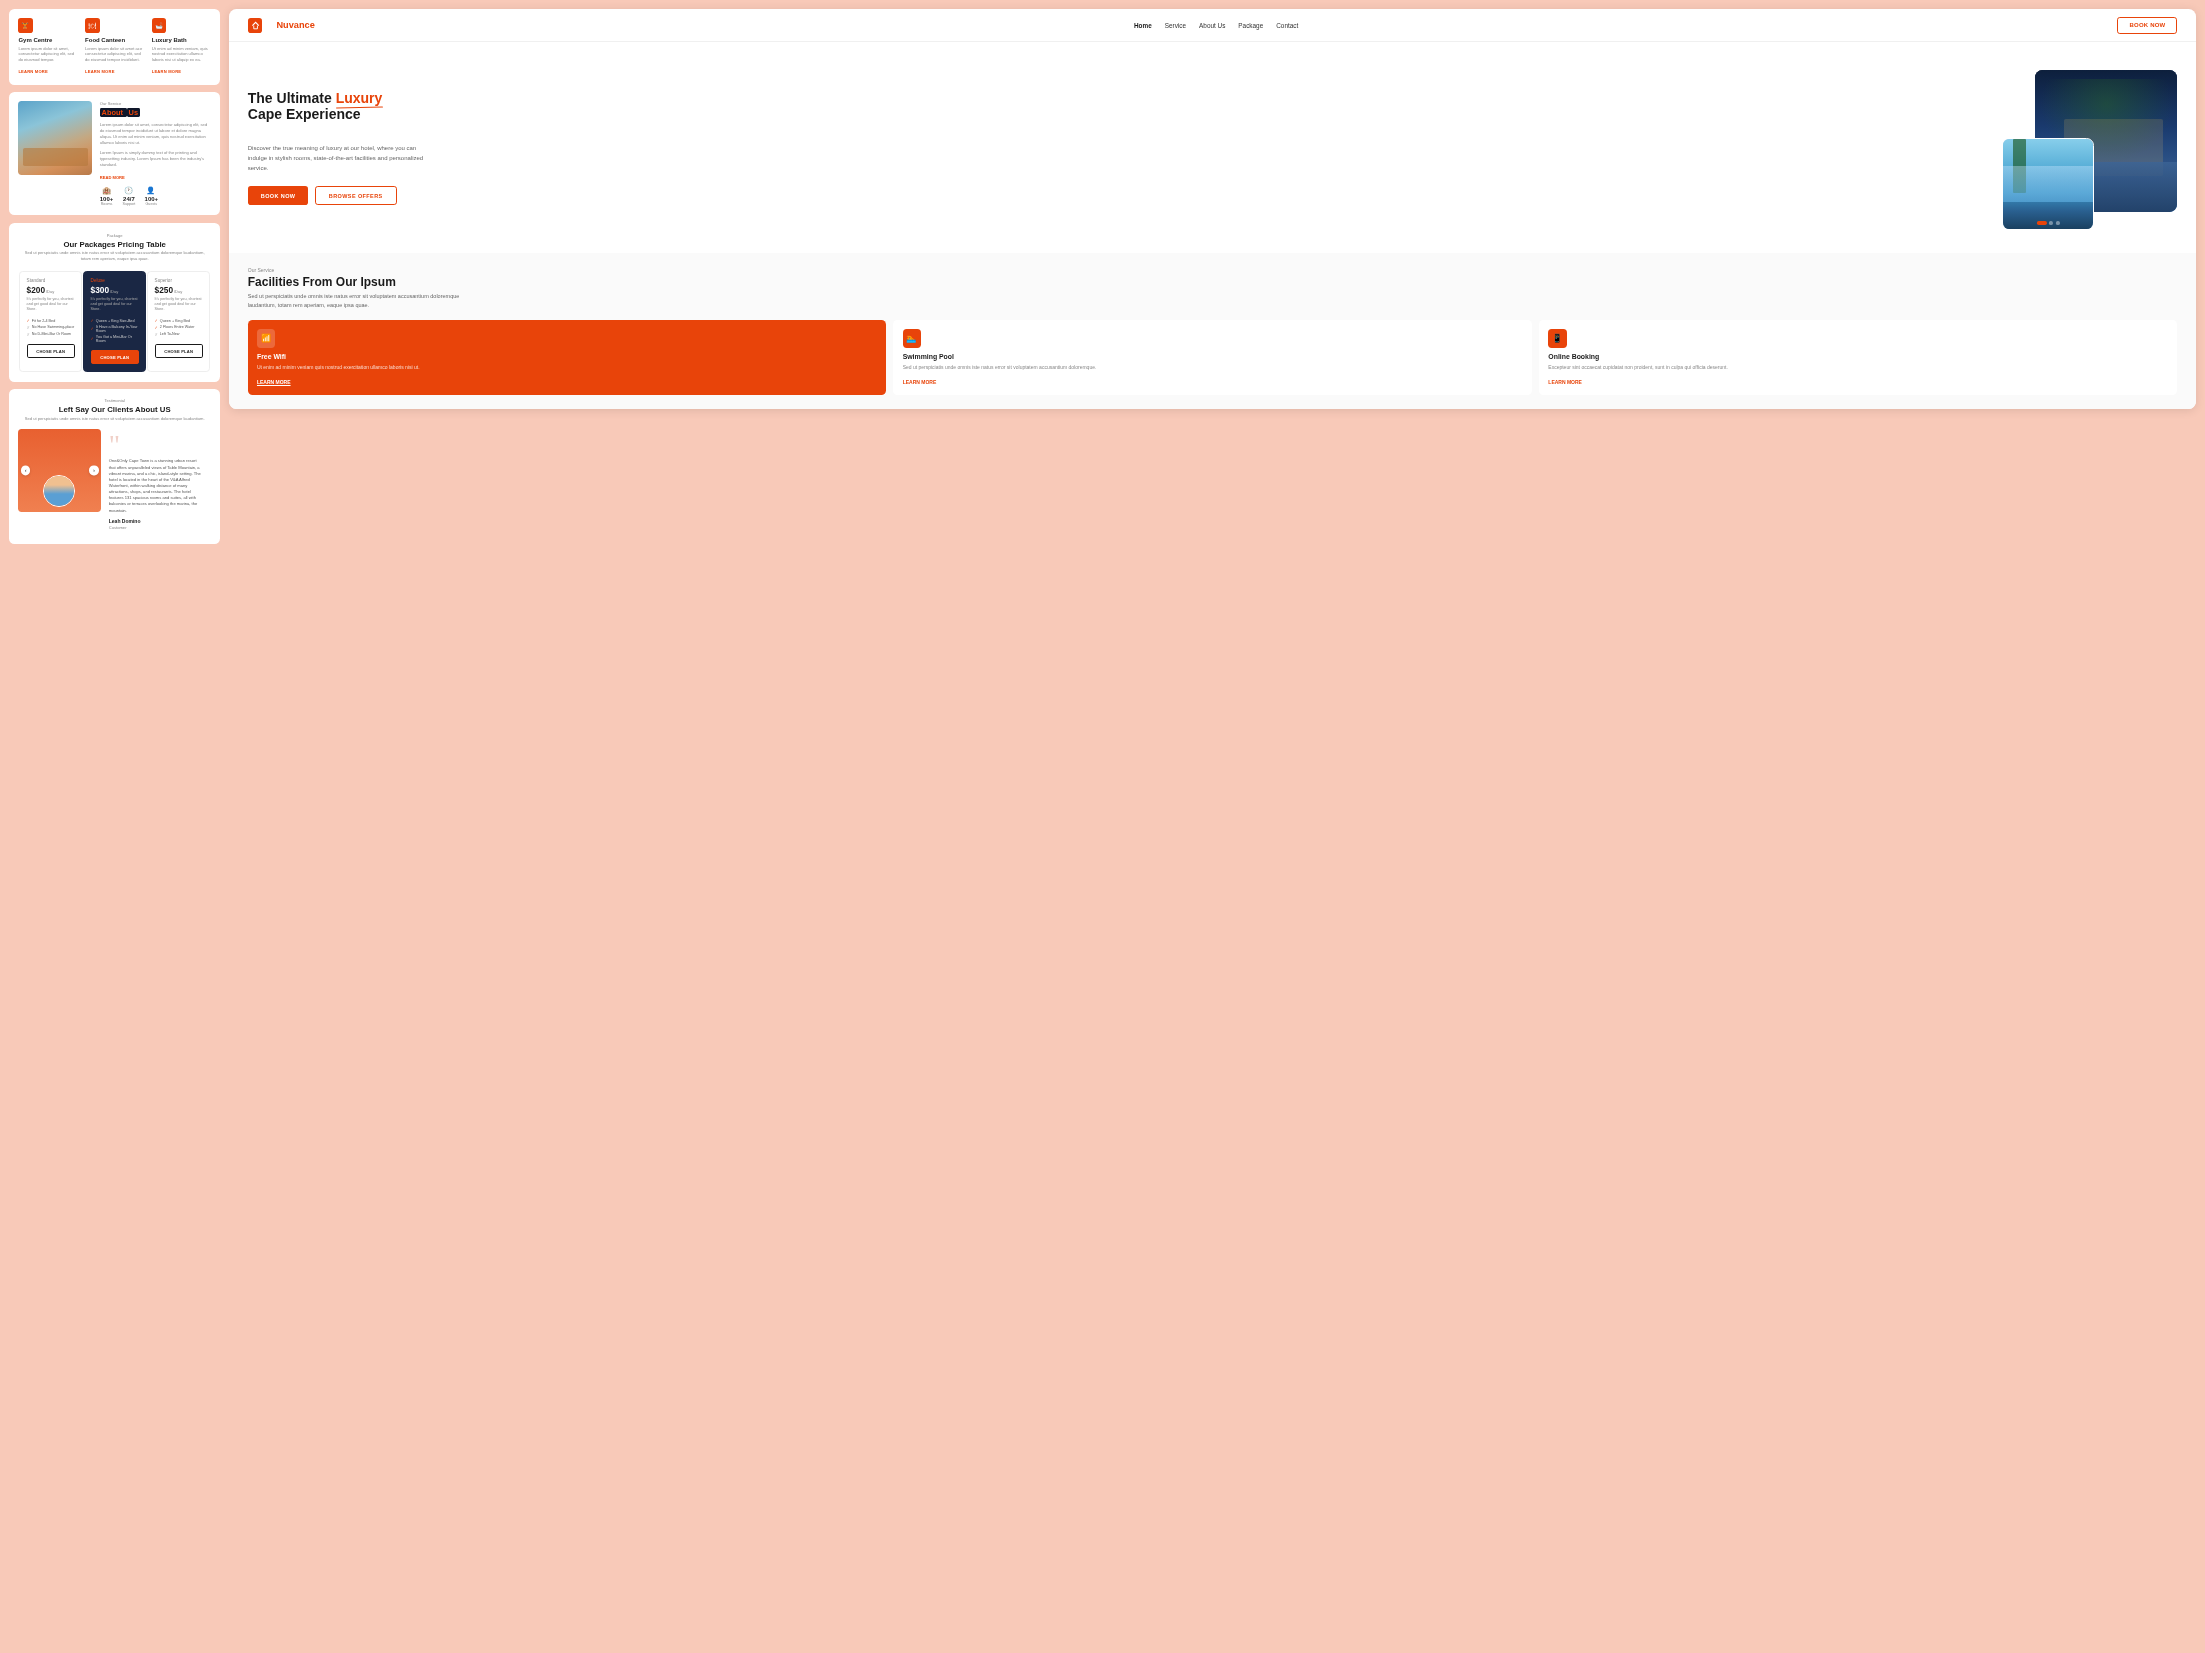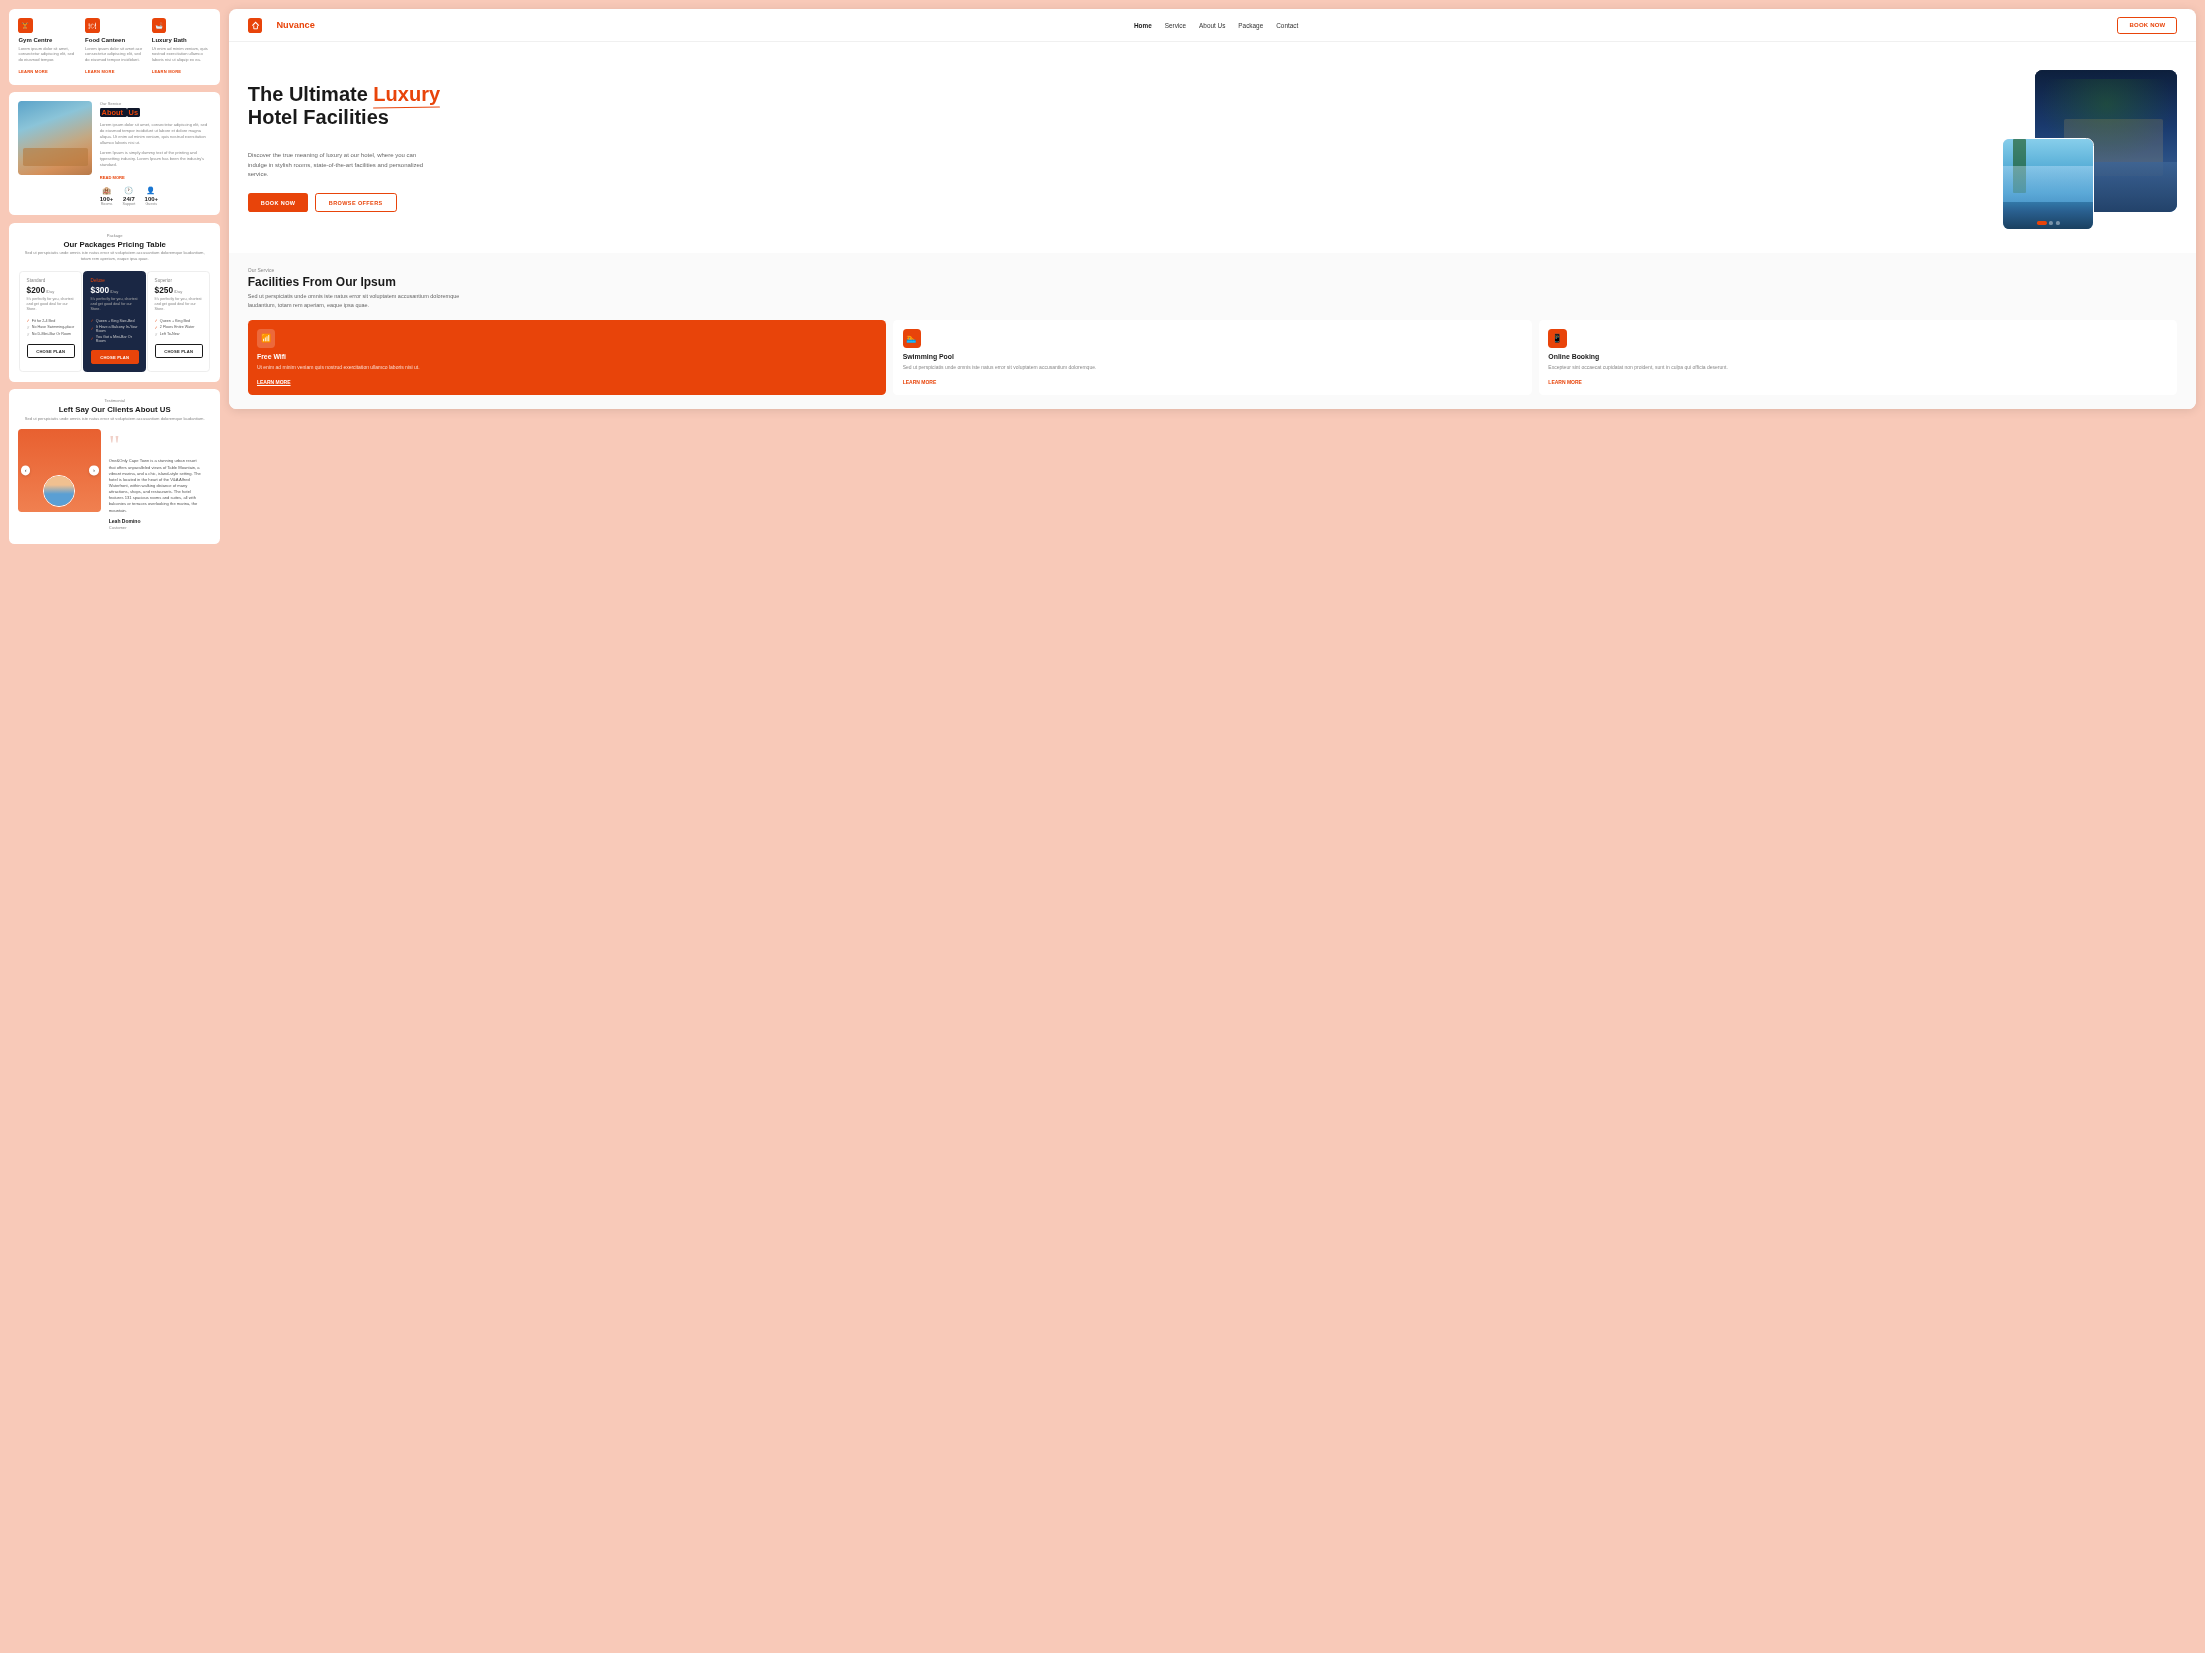--- a/index.html
+++ b/index.html
@@ -460,21 +460,21 @@
       padding: 18.4px 18.4px 18.4px 18.4px;
       min-height: 211px;
       position: relative;
       overflow: hidden;
     }
     .hero-content {
       flex: 1;
       z-index: 2;
     }
     .hero-title {
-      font-size: 20px;
+      font-size: 14px;
       font-weight: 800;
       color: #1a1a1a;
       line-height: 1.15;
       margin-bottom: 22px;
     }
     .hero-title .accent {
       color: #e8440a;
       position: relative;
       display: inline-block;
     }
@@ -889,21 +889,21 @@
       </ul>
       <button class="book-now-btn">BOOK NOW</button>
     </nav>
 
     <div class="hero">
       <div class="hero-content">
         <h1 class="hero-title">
           <span>The Ultimate</span>
           <span class="accent">Luxury</span>
           <br>
-          <span>Hotel Facilities</span>
+          <span>Cape Experience</span>
         </h1>
         <p class="hero-desc">Discover the true meaning of luxury at our hotel, where you can indulge in stylish rooms, state-of-the-art facilities and personalized service.</p>
         <div class="hero-buttons">
           <button class="btn-primary">BOOK NOW</button>
           <button class="btn-outline">BROWSE OFFERS</button>
         </div>
       </div>
       <div class="hero-images">
         <div class="hero-img-main">
           <div class="hotel-building">

